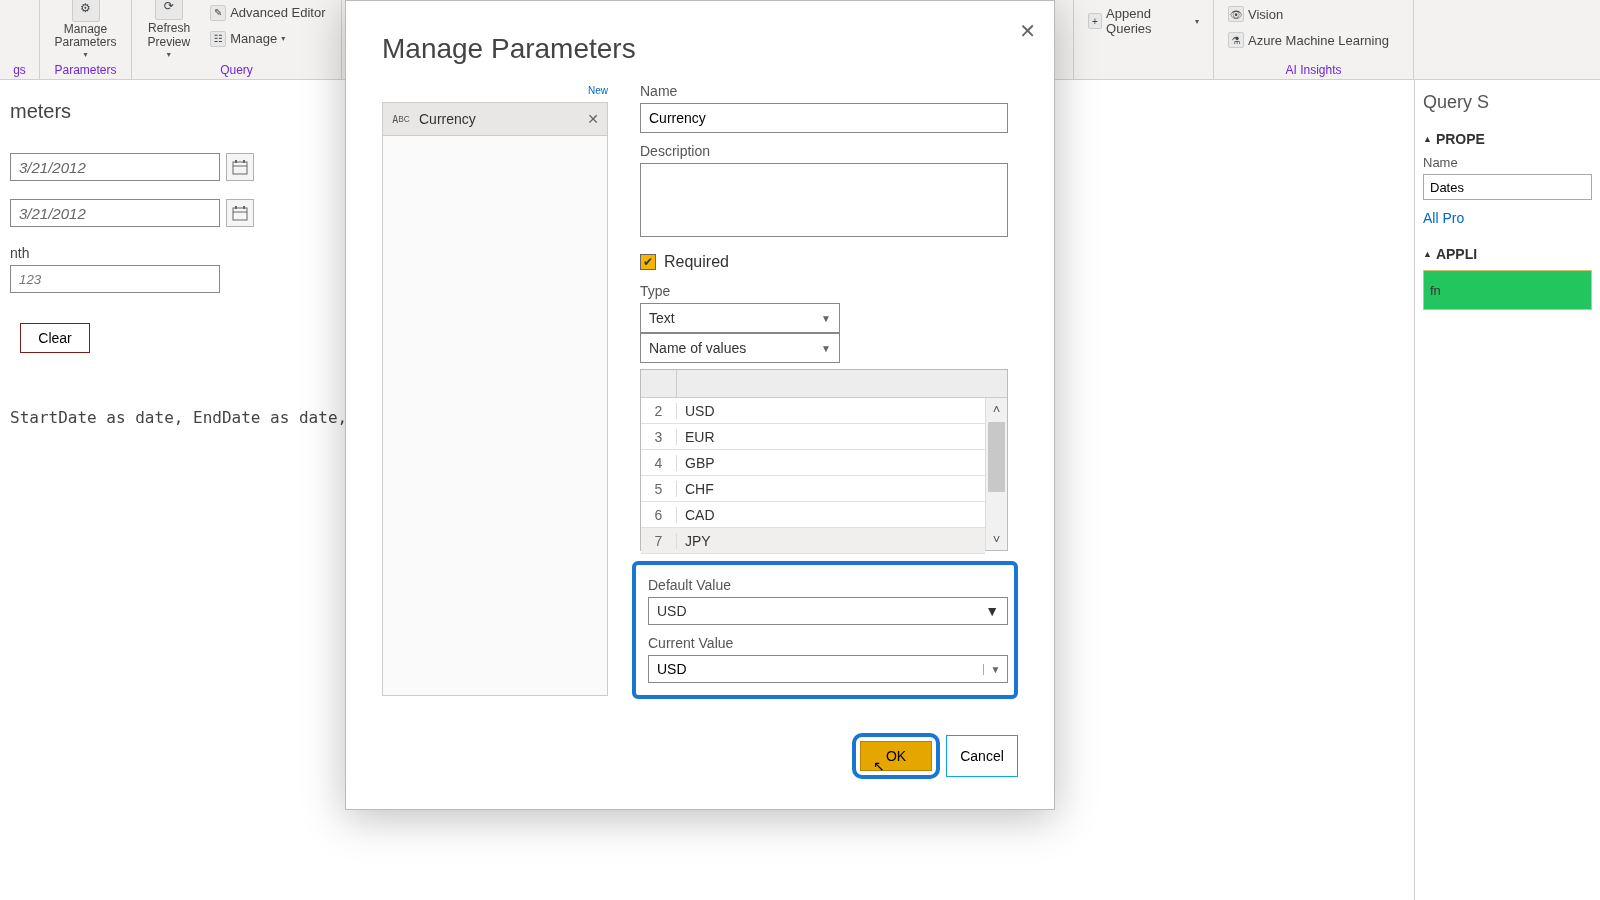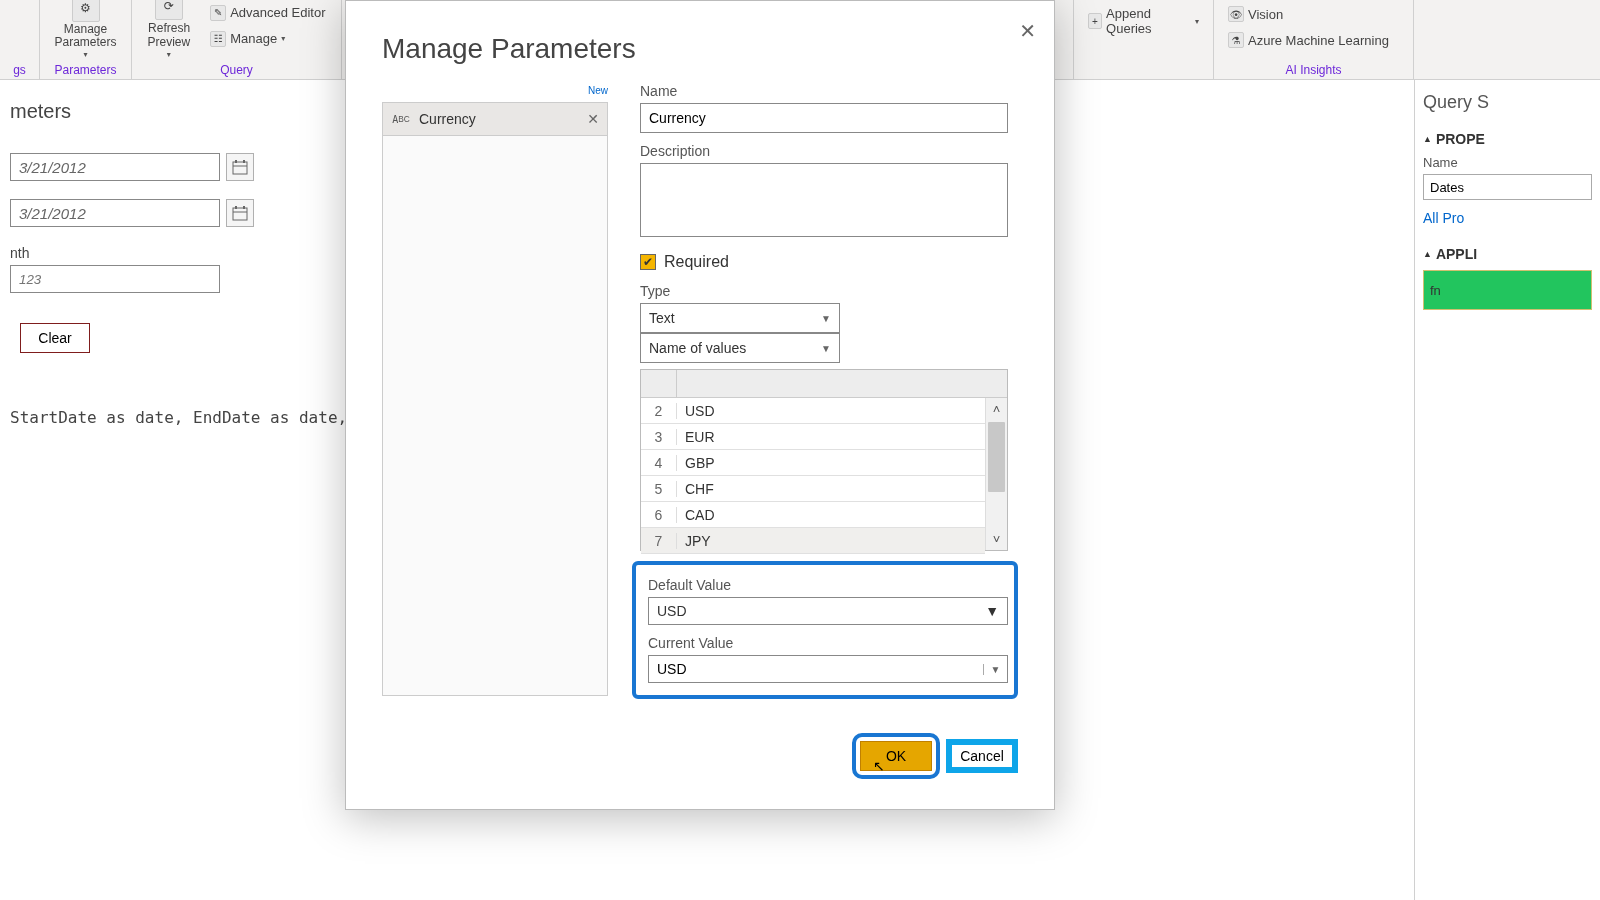--- a/index.html
+++ b/index.html
@@ -103,21 +103,21 @@
   }
   .highlight-box .form-label { margin-top: 4px; }
   .wide-select { width: 360px; height: 28px; border: 1px solid #888; display: flex; align-items: center; justify-content: space-between; padding: 0 8px; font-size: 14px; background: #fff; cursor: pointer; }
   .combo-input { width: 360px; height: 28px; border: 1px solid #888; display: flex; align-items: center; padding: 0; font-size: 14px; background: #fff; }
   .combo-input input { flex: 1; border: none; outline: none; padding: 0 8px; font-size: 14px; }
   .combo-input .caret-box { width: 24px; border-left: 1px solid #aaa; display:flex; align-items:center; justify-content:center; font-size:10px; color:#666; cursor:pointer; }
 
   .dlg-buttons { position: absolute; bottom: 30px; right: 36px; display: flex; gap: 6px; align-items:center; }
   .ok-wrap { border: 4px solid #1976d2; padding: 4px; border-radius: 10px; }
   .ok-btn { width: 72px; height: 30px; background: #e5a600; border: 1px solid #c08000; font-size: 14px; cursor: pointer; position: relative; }
-  .cancel-btn { width: 72px; height: 34px; background: #fff; border: 6px solid #0ea5e9; font-size: 14px; cursor: pointer; }
+  .cancel-btn { width: 72px; height: 42px; background: #fff; border: 1px solid #0ea5e9; font-size: 14px; cursor: pointer; }
   .cursor-arrow { position: absolute; left: 12px; top: 16px; font-size: 14px; color: #000; }
 
   
   .ribbon-right { margin-left: auto; display: flex; height: 100%; }
 
   .tri { font-size: 8px; color: #555; }
 </style>
 </head>
 <body>
 

